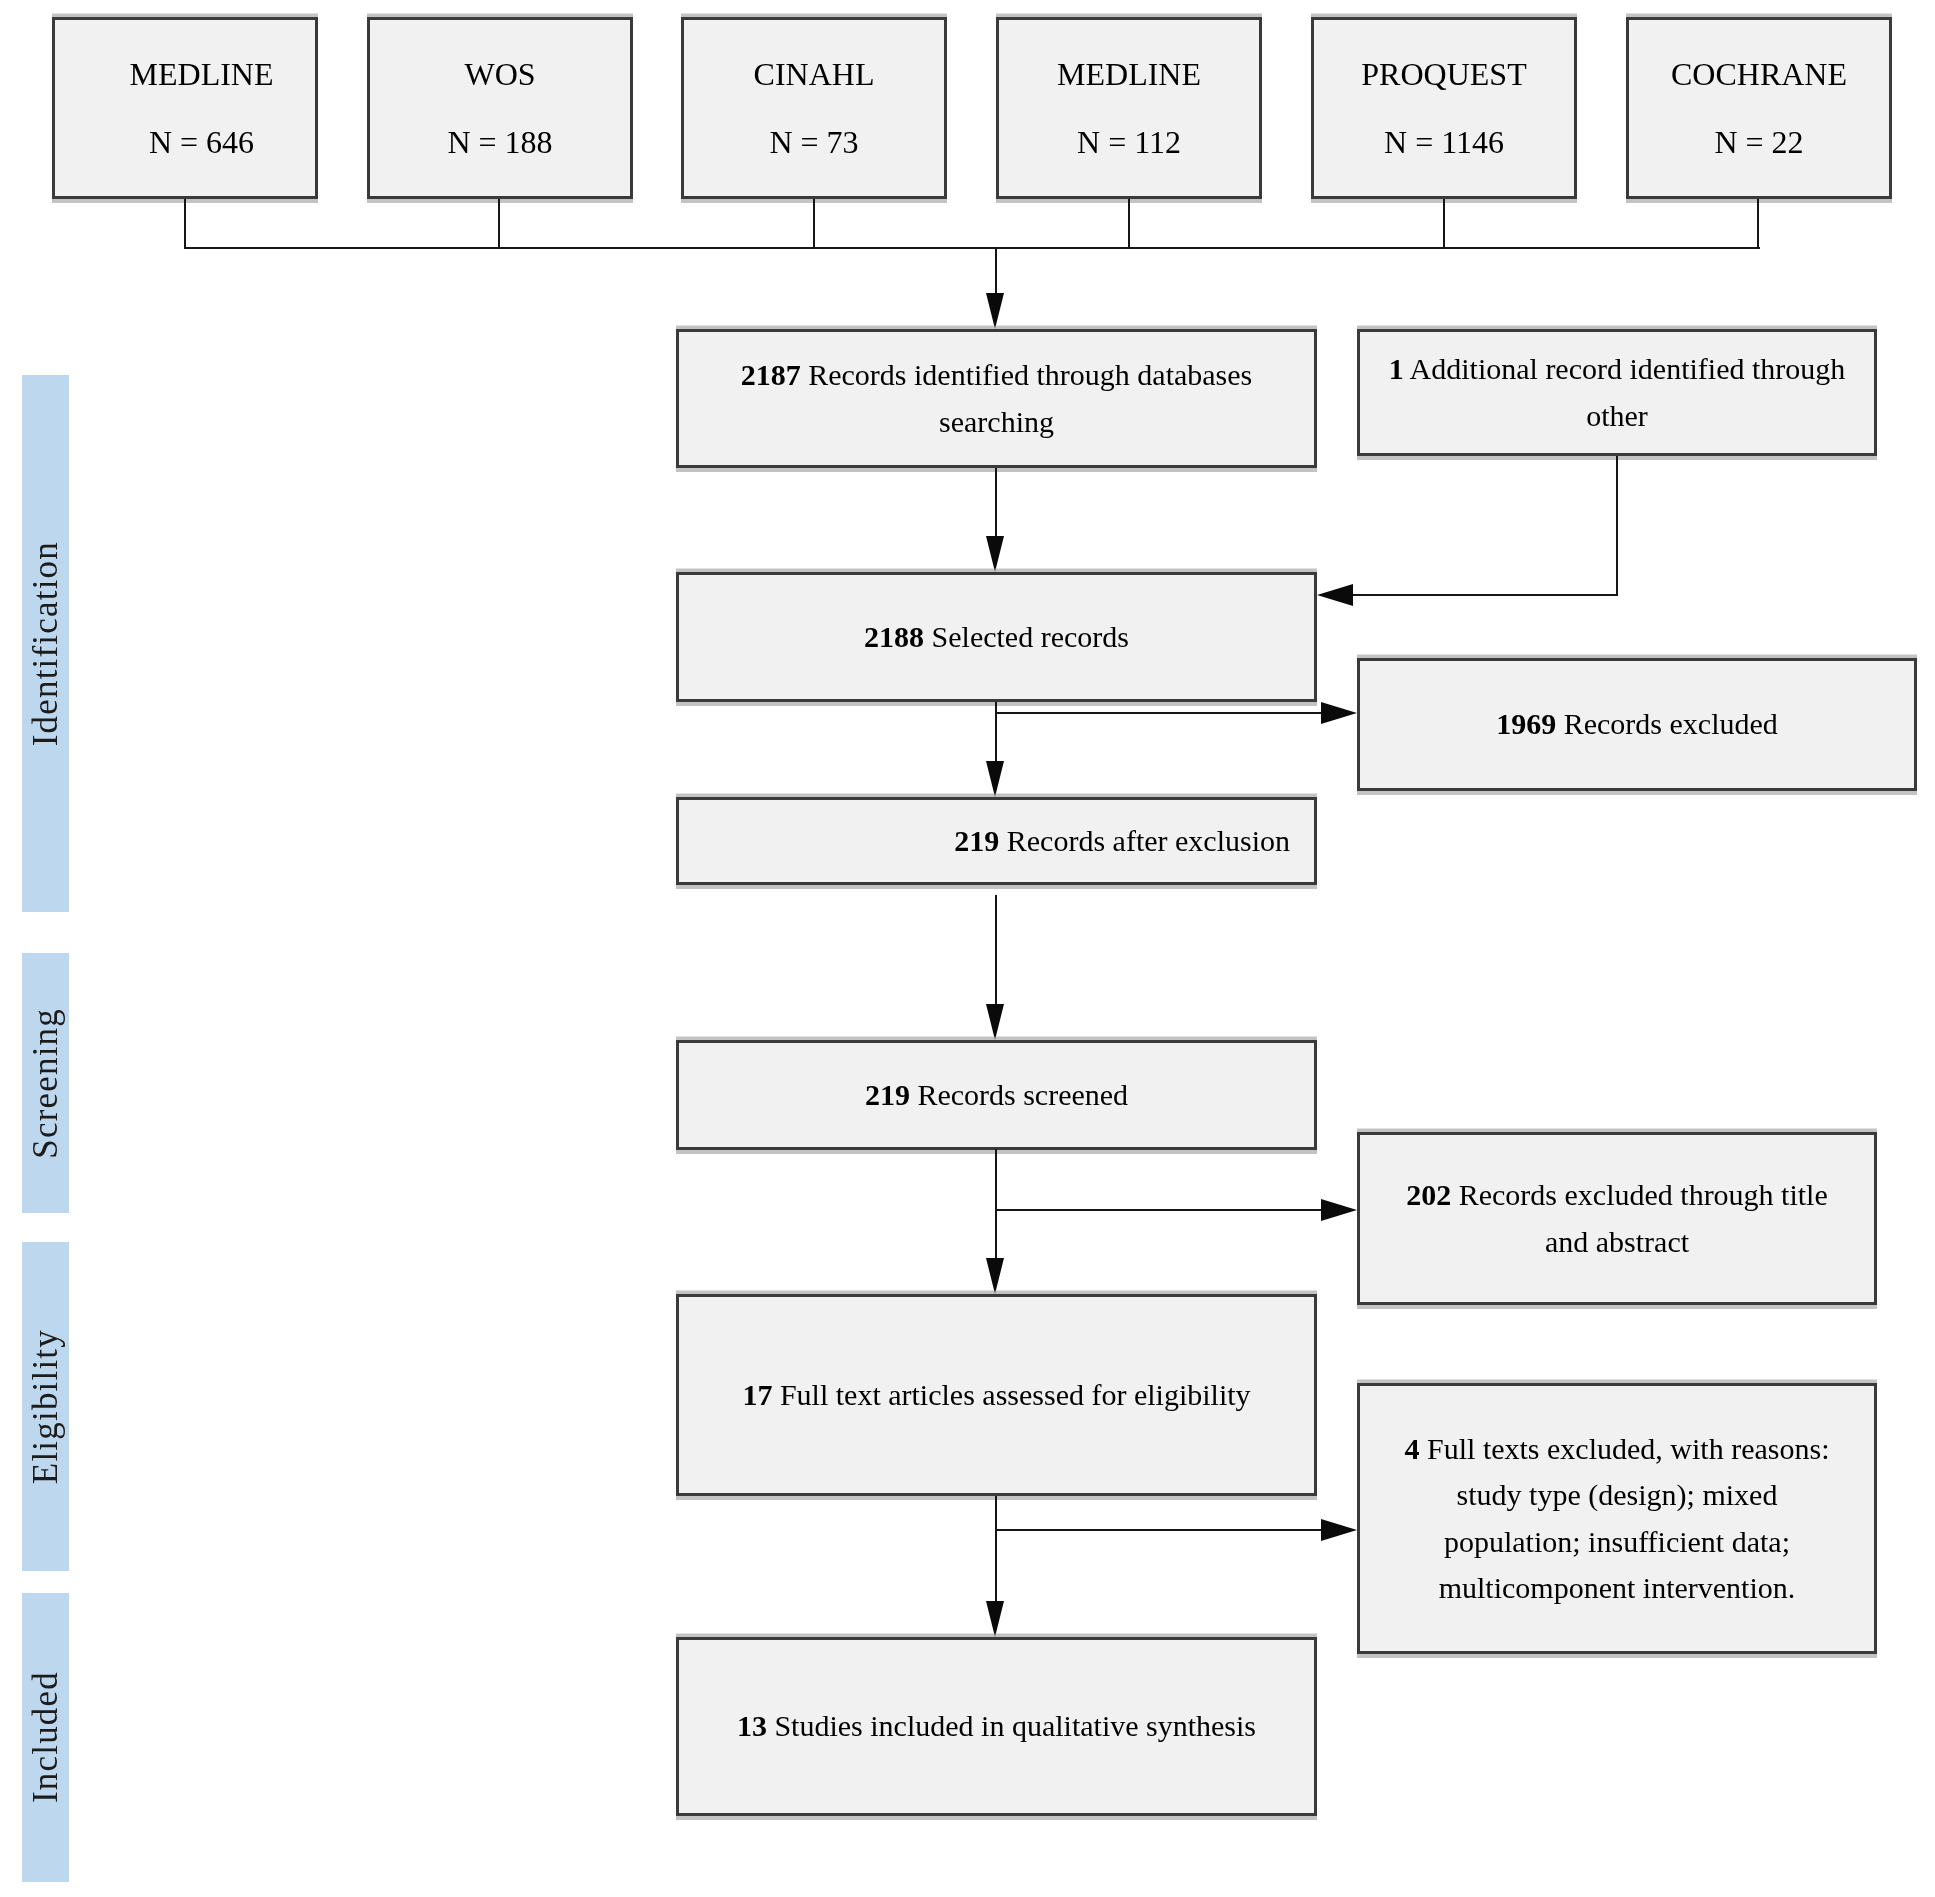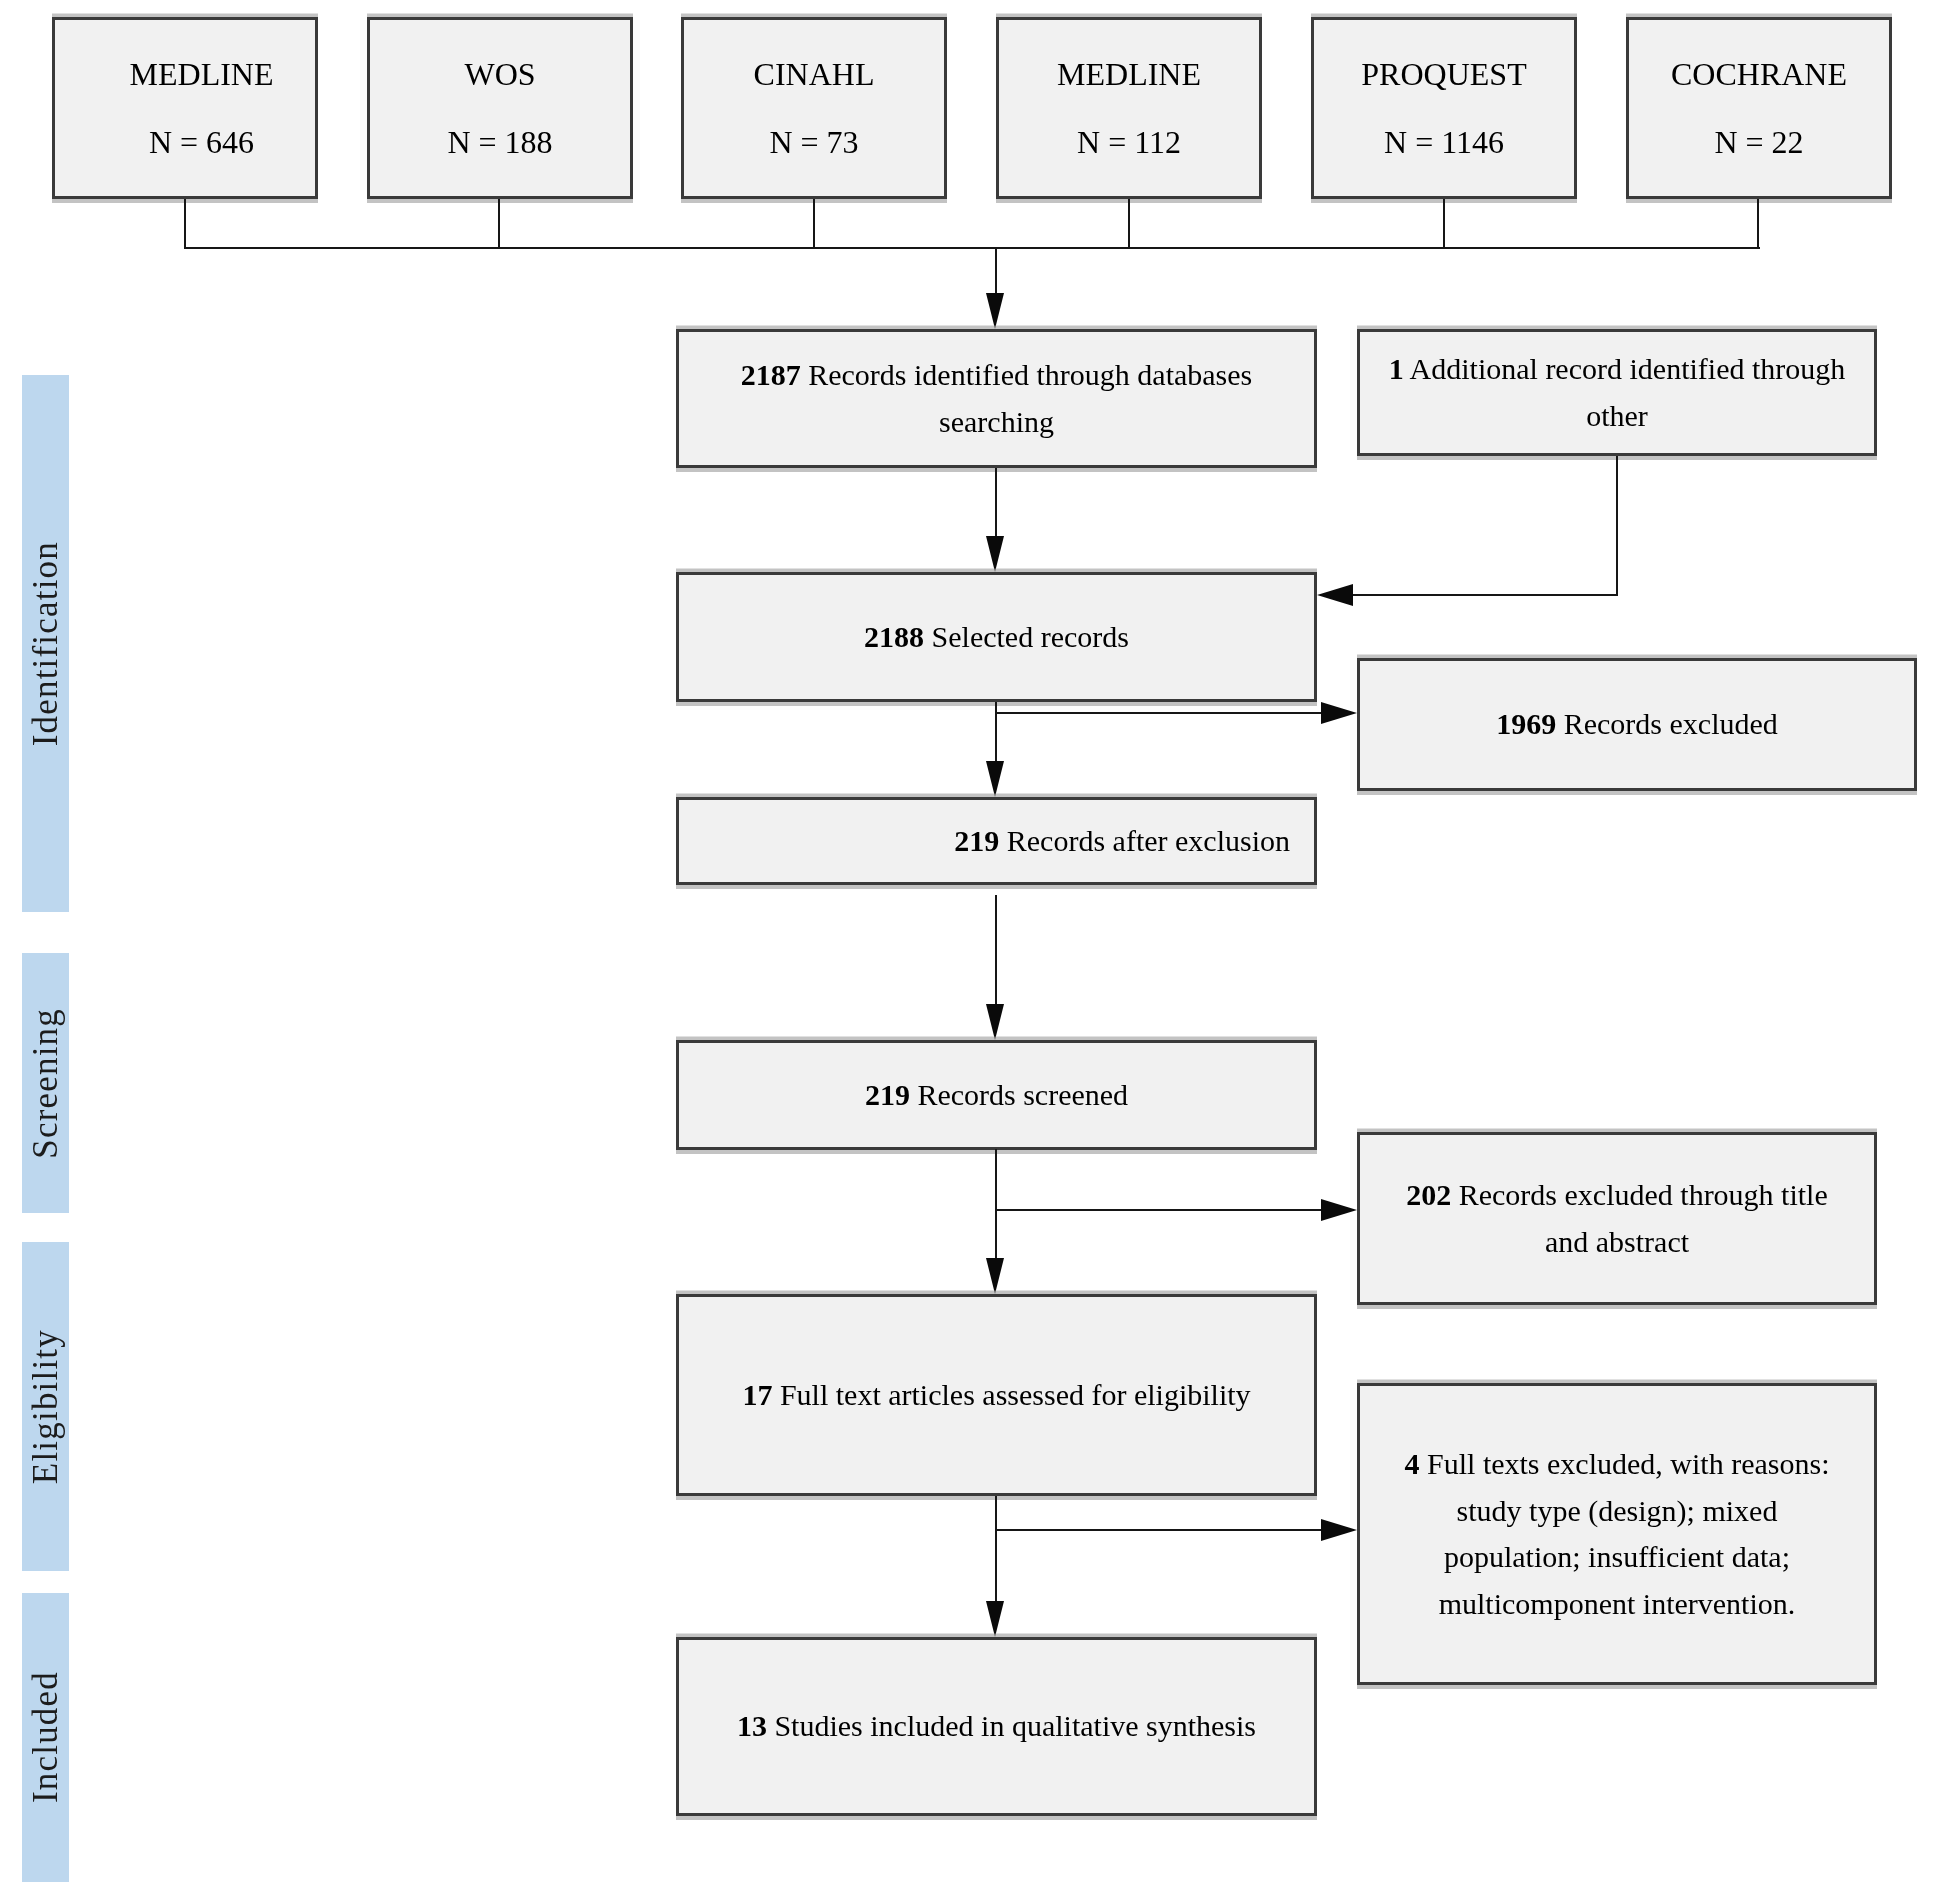--- a/index.html
+++ b/index.html
@@ -147,21 +147,21 @@
 
   <div class="box" style="left:676px;top:1294px;width:641px;height:202px;">
     <div class="flowtxt"><b>17</b><span> Full text articles assessed for eligibility</span></div>
   </div>
 
   <div class="vline" style="left:995px;top:1496px;height:108px;"></div>
   <div class="hline" style="left:995px;top:1529px;width:329px;"></div>
   <div class="arr arr-right" style="left:1321px;top:1519px;"></div>
   <div class="arr arr-down" style="left:986px;top:1601px;"></div>
 
-  <div class="box" style="left:1357px;top:1383px;width:520px;height:302px;">
+  <div class="box" style="left:1357px;top:1383px;width:520px;height:271px;">
     <div class="flowtxt" style="padding:0 35px;"><b>4</b><span> Full texts excluded, with reasons: study type (design); mixed population; insufficient data; multicomponent intervention.</span></div>
   </div>
 
   <div class="box" style="left:676px;top:1637px;width:641px;height:179px;">
     <div class="flowtxt"><b>13</b><span> Studies included in qualitative synthesis</span></div>
   </div>
 
 </div>
 
 

